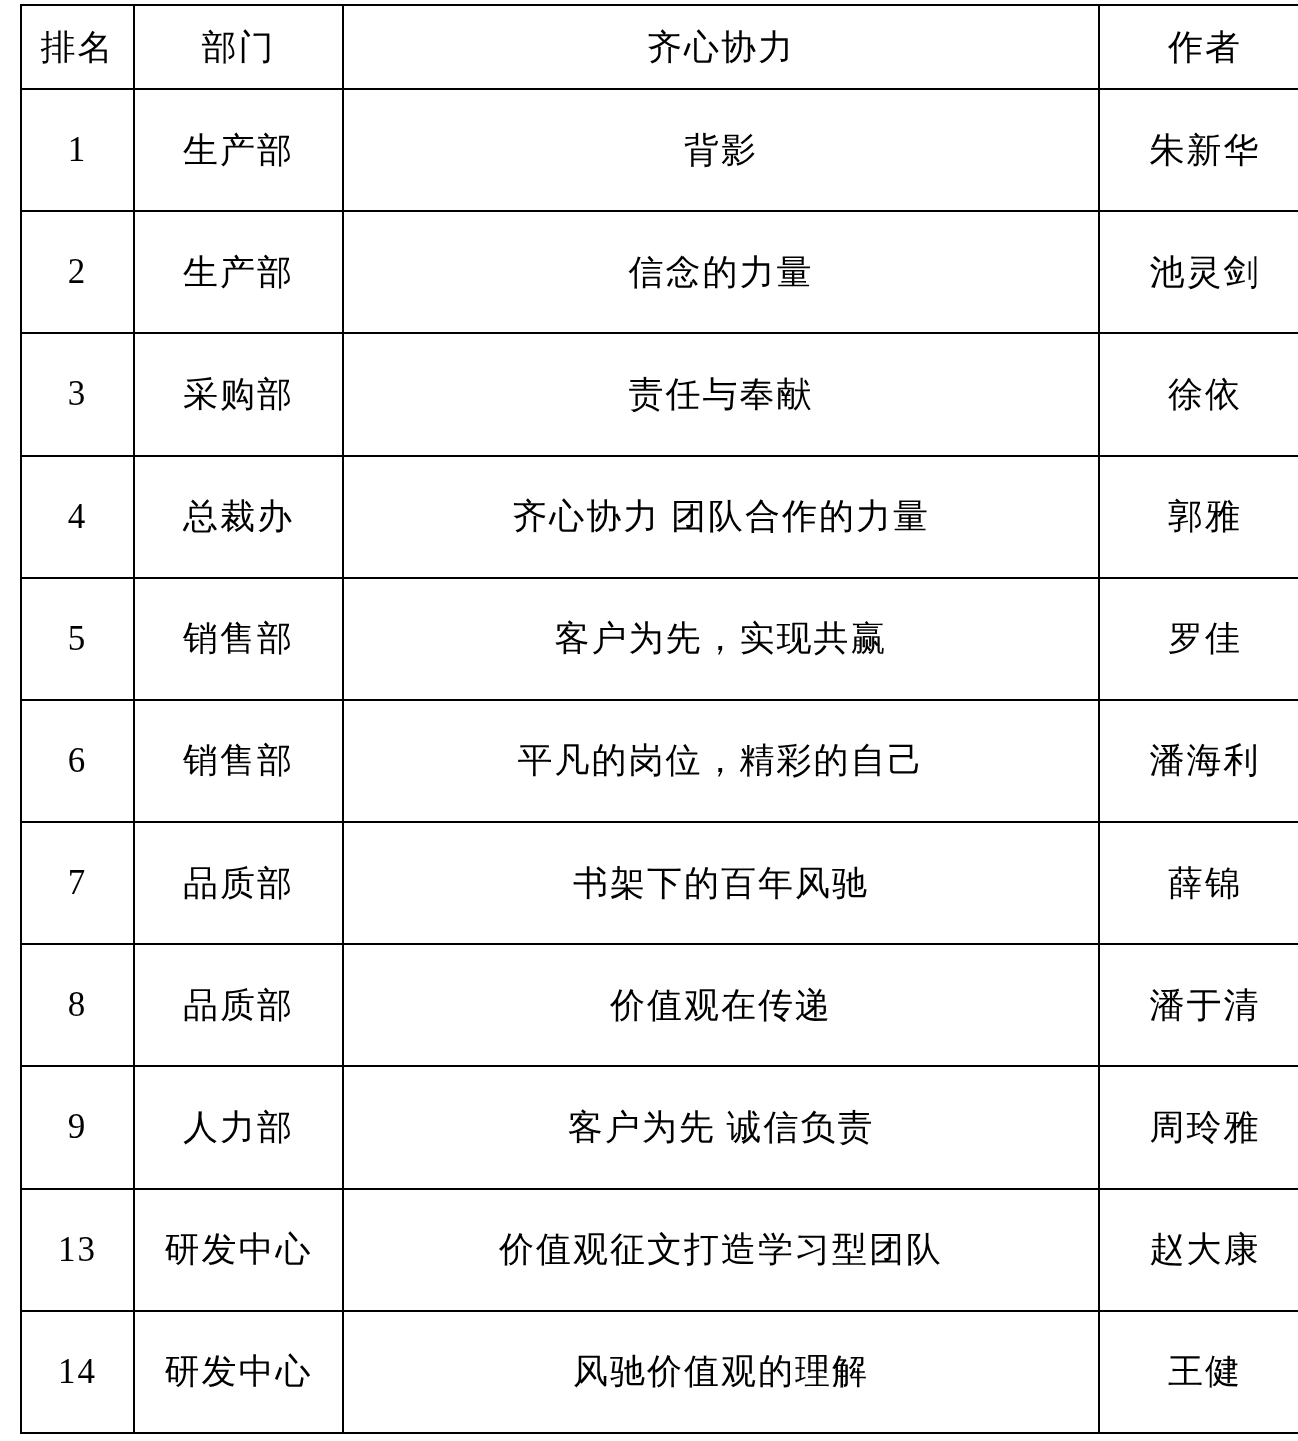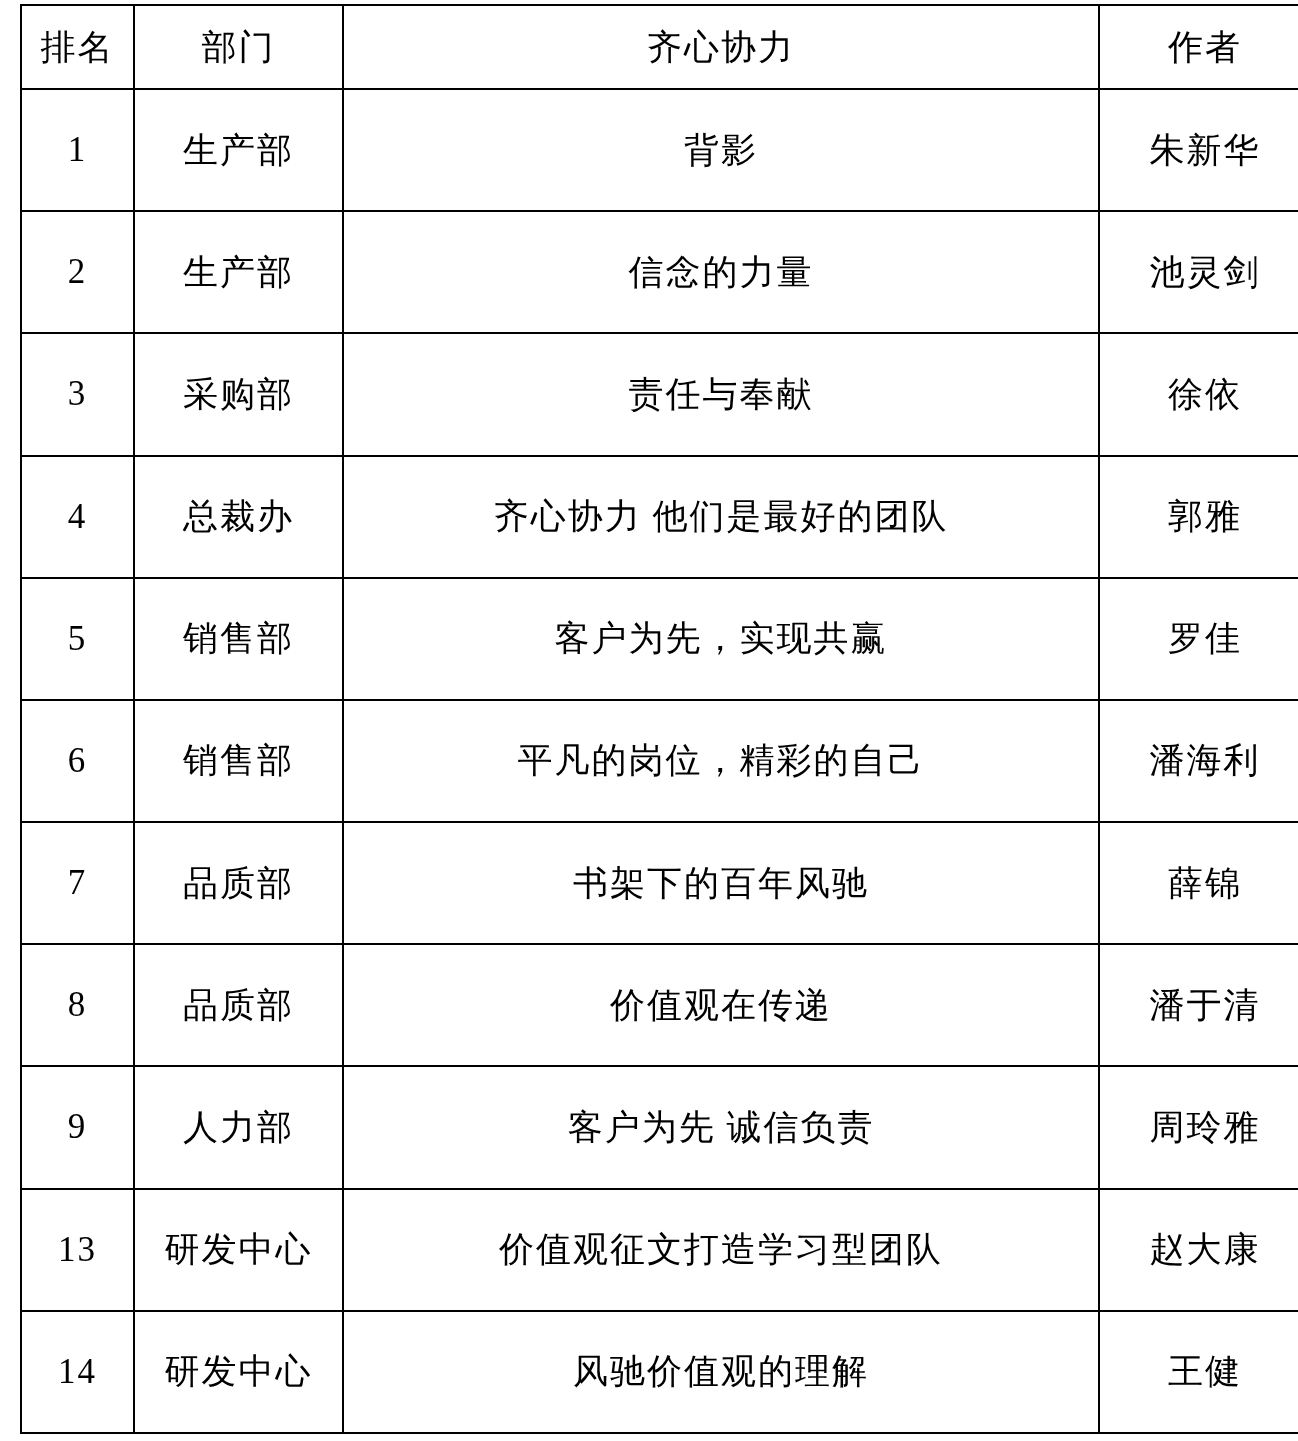--- a/index.html
+++ b/index.html
@@ -79,21 +79,21 @@
         </tr>
         <tr>
           <td>3</td>
           <td>采购部</td>
           <td>责任与奉献</td>
           <td>徐依</td>
         </tr>
         <tr>
           <td>4</td>
           <td>总裁办</td>
-          <td>齐心协力 他们是最好的团队</td>
+          <td>齐心协力 团队合作的力量</td>
           <td>郭雅</td>
         </tr>
         <tr>
           <td>5</td>
           <td>销售部</td>
           <td>客户为先，实现共赢</td>
           <td>罗佳</td>
         </tr>
         <tr>
           <td>6</td>

